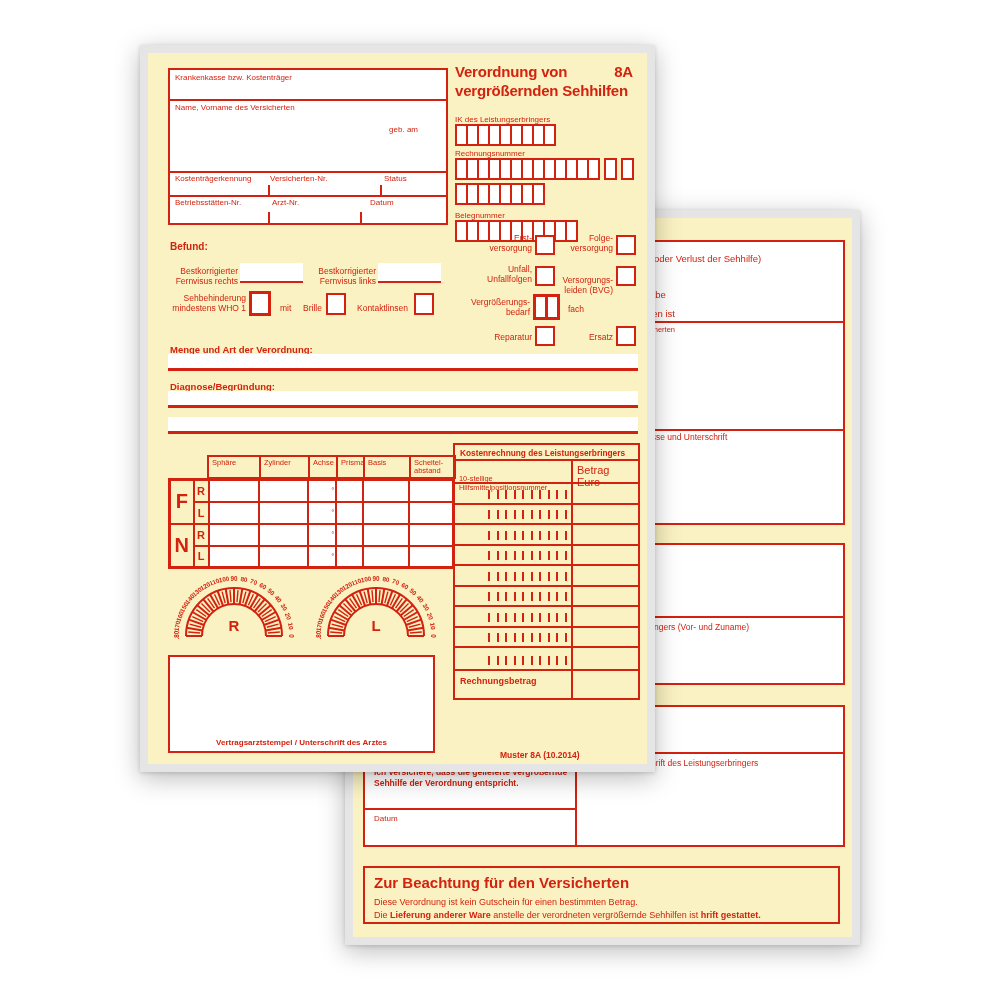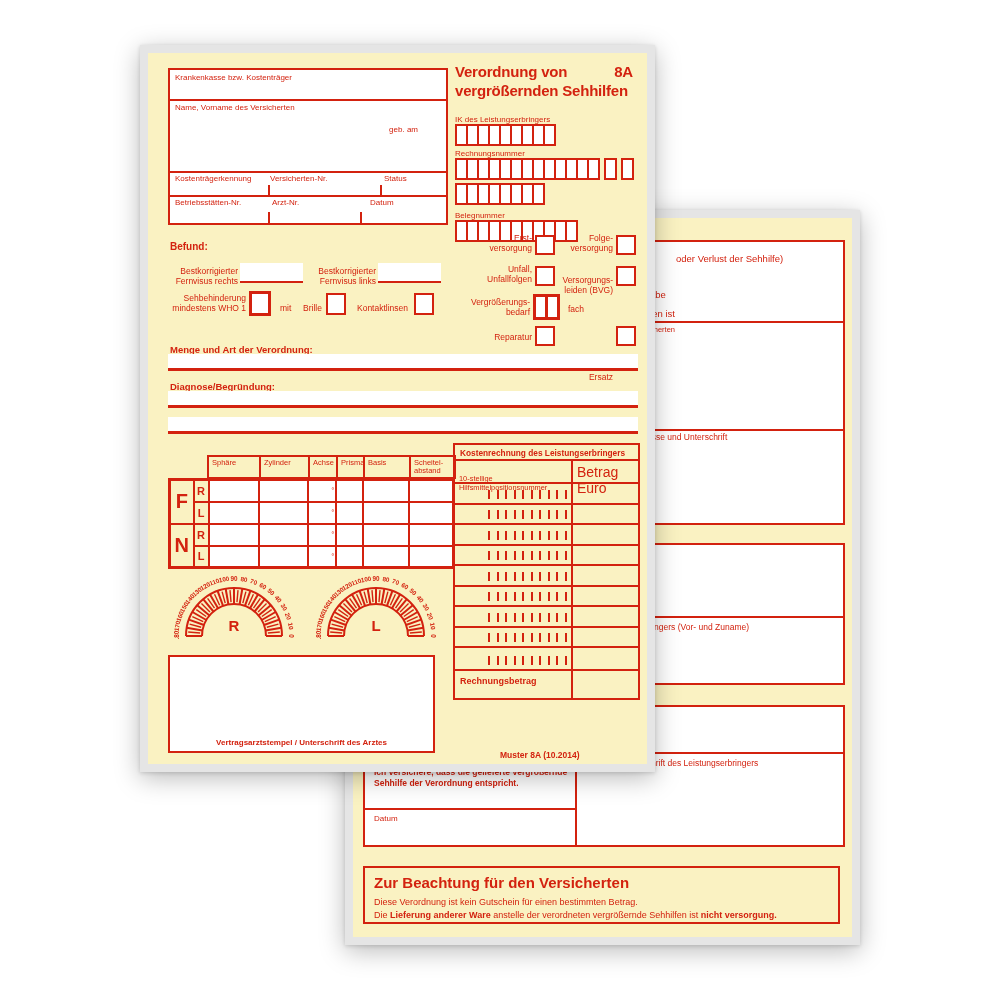--- a/index.html
+++ b/index.html
@@ -33,21 +33,21 @@
   table.refr td{ border:2px solid var(--red); height:22px; padding:0; color:var(--red); }
   td.gcell{ font-size:20px; font-weight:bold; text-align:center; width:24px; }
   td.ecell{ font-size:11px; font-weight:bold; text-align:center; width:15px; }
   td.dcell{ background:#fff; }
   td.achse{ text-align:right; padding-right:2px; font-size:8px; }
   
   .kosten{ position:absolute; left:313px; top:398px; width:187px; height:257px; border:2.5px solid var(--red); display:flex; flex-direction:column; color:var(--red); }
   .ktitle{ height:16px; border-bottom:2px solid var(--red); font-size:8.3px; font-weight:bold; padding:3px 0 0 5px; white-space:nowrap; }
   .khead{ height:23px; border-bottom:2px solid var(--red); display:grid; grid-template-columns:116px 1fr; }
   .khead .c1{ font-size:7.4px; line-height:1.15; padding:14px 0 0 4px; }
-  .khead .c2{ border-left:2px solid var(--red); font-size:14px; padding:3px 16px 0 4px; }
+  .khead .c2{ border-left:2px solid var(--red); font-size:11px; padding:3px 16px 0 4px; }
   .krow{ display:grid; grid-template-columns:116px 1fr; height:20.5px; border-bottom:2px solid var(--red); }
   .krow:last-child{ border-bottom:none; }
   .kc1{ display:flex; align-items:flex-end; padding:0 0 4px 33px; gap:6.5px; }
   .ktick{ width:2px; height:9px; background:var(--red); }
   .kc2{ border-left:2px solid var(--red); }
   .kfoot{ flex:1; border-top:2px solid var(--red); display:grid; grid-template-columns:116px 1fr; }
   .kfoot .c1{ font-size:9px; font-weight:bold; padding:5px 0 0 5px; }
   .kfoot .c2{ border-left:2px solid var(--red); }
   
   .bsec{ position:absolute; background:#fff; border:2.5px solid var(--red); }
@@ -56,21 +56,21 @@
 </style>
 </head>
 <body>
 
 <div class="page" style="left:345px; top:210px; width:515px; height:735px;">
   <div class="inner"></div>
 
   <div class="bsec" style="left:18px; top:30px; width:482px; height:285px;">
     <div class="hline" style="left:0; right:0; top:79px;"></div>
     <div class="hline" style="left:0; right:0; top:187px;"></div>
-    <div class="frag" style="left:289px; top:11px; font-size:9.5px;margin-left:22px;">oder Verlust der Sehhilfe)</div>
+    <div class="frag" style="left:289px; top:11px; font-size:9.5px;">oder Verlust der Sehhilfe)</div>
     <div class="frag" style="left:285px; top:47px; font-size:9.5px;">abe</div>
     <div class="frag" style="left:282px; top:66px; font-size:9.5px;">gen ist</div>
     <div class="frag" style="left:285px; top:83px; font-size:7.5px;">cherten</div>
     <div class="frag" style="left:282px; top:190px; font-size:8.5px;">asse und Unterschrift</div>
   </div>
 
   <div class="bsec" style="left:18px; top:333px; width:482px; height:142px;">
     <div class="hline" style="left:0; right:0; top:71px;"></div>
     <div class="frag" style="left:282px; top:77px; font-size:8.5px;">fängers (Vor- und Zuname)</div>
   </div>
@@ -85,21 +85,21 @@
     <div class="frag" style="left:9px; top:107px; font-size:8px;">Datum</div>
     <div class="abs" style="left:9px; top:118px; width:195px; height:18px;"></div>
     <div class="hline" style="left:212px; right:0; top:45px;"></div>
     <div class="frag" style="left:286px; top:51px; font-size:8.5px;">hrift des Leistungserbringers</div>
   </div>
 
   <div class="notice" style="left:18px; top:656px; width:477px; height:58px;">
     <div class="frag b" style="left:9px; top:6px; font-size:15px;">Zur Beachtung für den Versicherten</div>
     <div class="frag" style="left:9px; top:29px; font-size:9px;">Diese Verordnung ist kein Gutschein für einen bestimmten Betrag.</div>
     <div class="frag" style="left:9px; top:42px; font-size:9px;">
-      <span>Die </span><span class="b">Lieferung anderer Ware</span><span> anstelle der verordneten vergrößernde Sehhilfen ist </span><span class="b">nicht versorgung.</span>
+      <span>Die </span><span class="b">Lieferung anderer Ware</span><span> anstelle der verordneten vergrößernde Sehhilfen ist </span><span class="b">hrift gestattet.</span>
     </div>
   </div>
 </div>
 
 <div class="page" style="left:140px; top:45px; width:515px; height:727px;">
   <div class="inner"></div>
 
   <div class="box" style="left:28px; top:23px; width:280px; height:157px;">
     <div class="lbl" style="left:5px; top:3px;">Krankenkasse bzw. Kostenträger</div>
     <div class="hline" style="left:0; right:0; top:29px;"></div>
@@ -216,21 +216,21 @@
     <span>Vergrößerungs-</span><br><span>bedarf</span>
   </div>
   <div class="dbox" style="left:393px; top:249px;">
       <span></span>
       <span></span>
     </div>
   <div class="lbl2" style="left:428px; top:259px; width:30px; text-align:left;">fach</div>
 
   <div class="lbl2" style="left:330px; top:287px; width:62px;">Reparatur</div>
   <div class="chk" style="left:395px; top:281px;"></div>
-  <div class="lbl2" style="left:411px; top:287px; width:62px;margin-top:40px;">Ersatz</div>
+  <div class="lbl2" style="left:411px; top:287px; width:62px;">Ersatz</div>
   <div class="chk" style="left:476px; top:281px;"></div>
 
   <div class="abs red b" style="left:30px; top:196px; font-size:10px;">Befund:</div>
 
   <div class="lbl2" style="left:30px; top:221px; width:68px;">
     <span>Bestkorrigierter</span><br><span>Fernvisus rechts</span>
   </div>
   <div class="fvbox" style="left:100px; top:218px;"></div>
   <div class="lbl2" style="left:168px; top:221px; width:68px;">
     <span>Bestkorrigierter</span><br><span>Fernvisus links</span>

